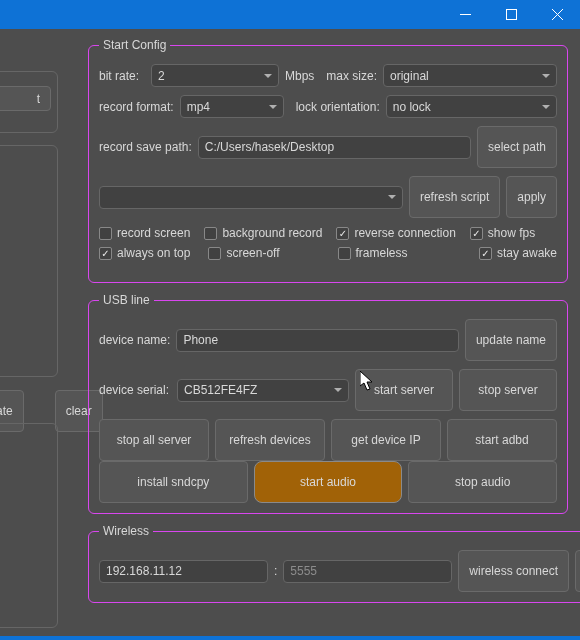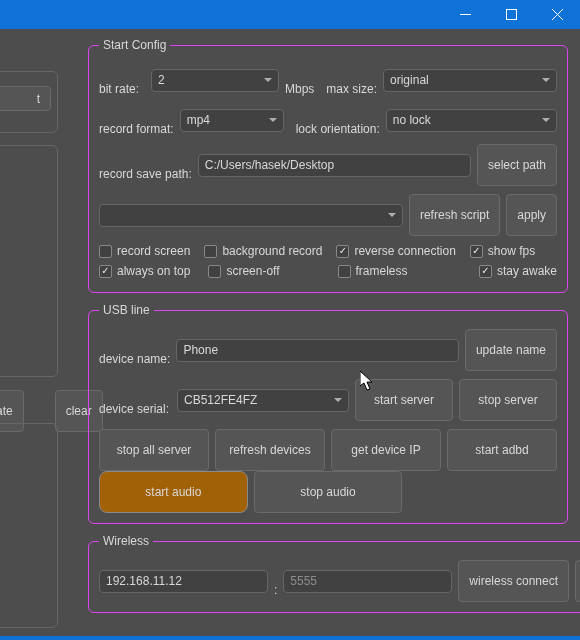--- a/index.html
+++ b/index.html
@@ -78,21 +78,21 @@
     color: #d8d8d8;
     font-size: 12px;
   }
   .row {
     display: flex;
     align-items: center;
     gap: 6px;
     margin-bottom: 8px;
   }
   .row:last-child { margin-bottom: 0; }
-  .label { color: #d8d8d8; white-space: nowrap; margin-top: 18px; }
+  .label { color: #d8d8d8; white-space: nowrap; }
   .input, .select {
     background: #414141;
     border: 1px solid #666;
     border-radius: 4px;
     height: 23px;
     color: #d8d8d8;
     padding: 0 6px;
     font-size: 12px;
     outline: none;
   }
@@ -128,21 +128,21 @@
     border-radius: 8px;
   }
   .chkrow {
     display: flex;
     align-items: center;
     gap: 14px;
     margin-bottom: 6px;
     flex-wrap: nowrap;
   }
   .chk {
-    display: flex; align-items: center; gap: 5px;
+    display: flex; align-items: flex-end; gap: 5px;
     white-space: nowrap;
   }
   .chkbox {
     width: 13px; height: 13px;
     border: 1px solid #888;
     border-radius: 2px;
     background: #414141;
     display: flex; align-items: center; justify-content: center;
     font-size: 10px;
     line-height: 1;
@@ -266,21 +266,21 @@
         </label>
       <label class="chk">
           <span class="chkbox checked"></span>
           <span>reverse connection</span>
         </label>
       <label class="chk">
           <span class="chkbox checked"></span>
           <span>show fps</span>
         </label>
     </div>
-    <div class="chkrow" style="margin-bottom:4px;">
+    <div class="chkrow" style="margin-bottom:12px;">
       <label class="chk">
           <span class="chkbox checked"></span>
           <span>always on top</span>
         </label>
       <label class="chk" style="margin-left:4px;">
           <span class="chkbox"></span>
           <span>screen-off</span>
         </label>
       <label class="chk" style="margin-left:44px;">
           <span class="chkbox"></span>
@@ -313,20 +313,21 @@
     </div>
 
     <div class="grid3">
       <div class="btn">stop all server</div>
       <div class="btn">refresh devices</div>
       <div class="btn">get device IP</div>
       <div class="btn">start adbd</div>
     </div>
 
     <div class="grid3b">
+      <div class="btn">install sndcpy</div>
       <div class="btn hover">start audio</div>
       <div class="btn">stop audio</div>
     </div>
   </fieldset>
 
   <fieldset>
     <legend>Wireless</legend>
     <div class="row" style="margin-bottom:0;">
       <input class="input" style="flex: 0 0 100px;" value="192.168.11.12">
       <span class="label">:</span>

